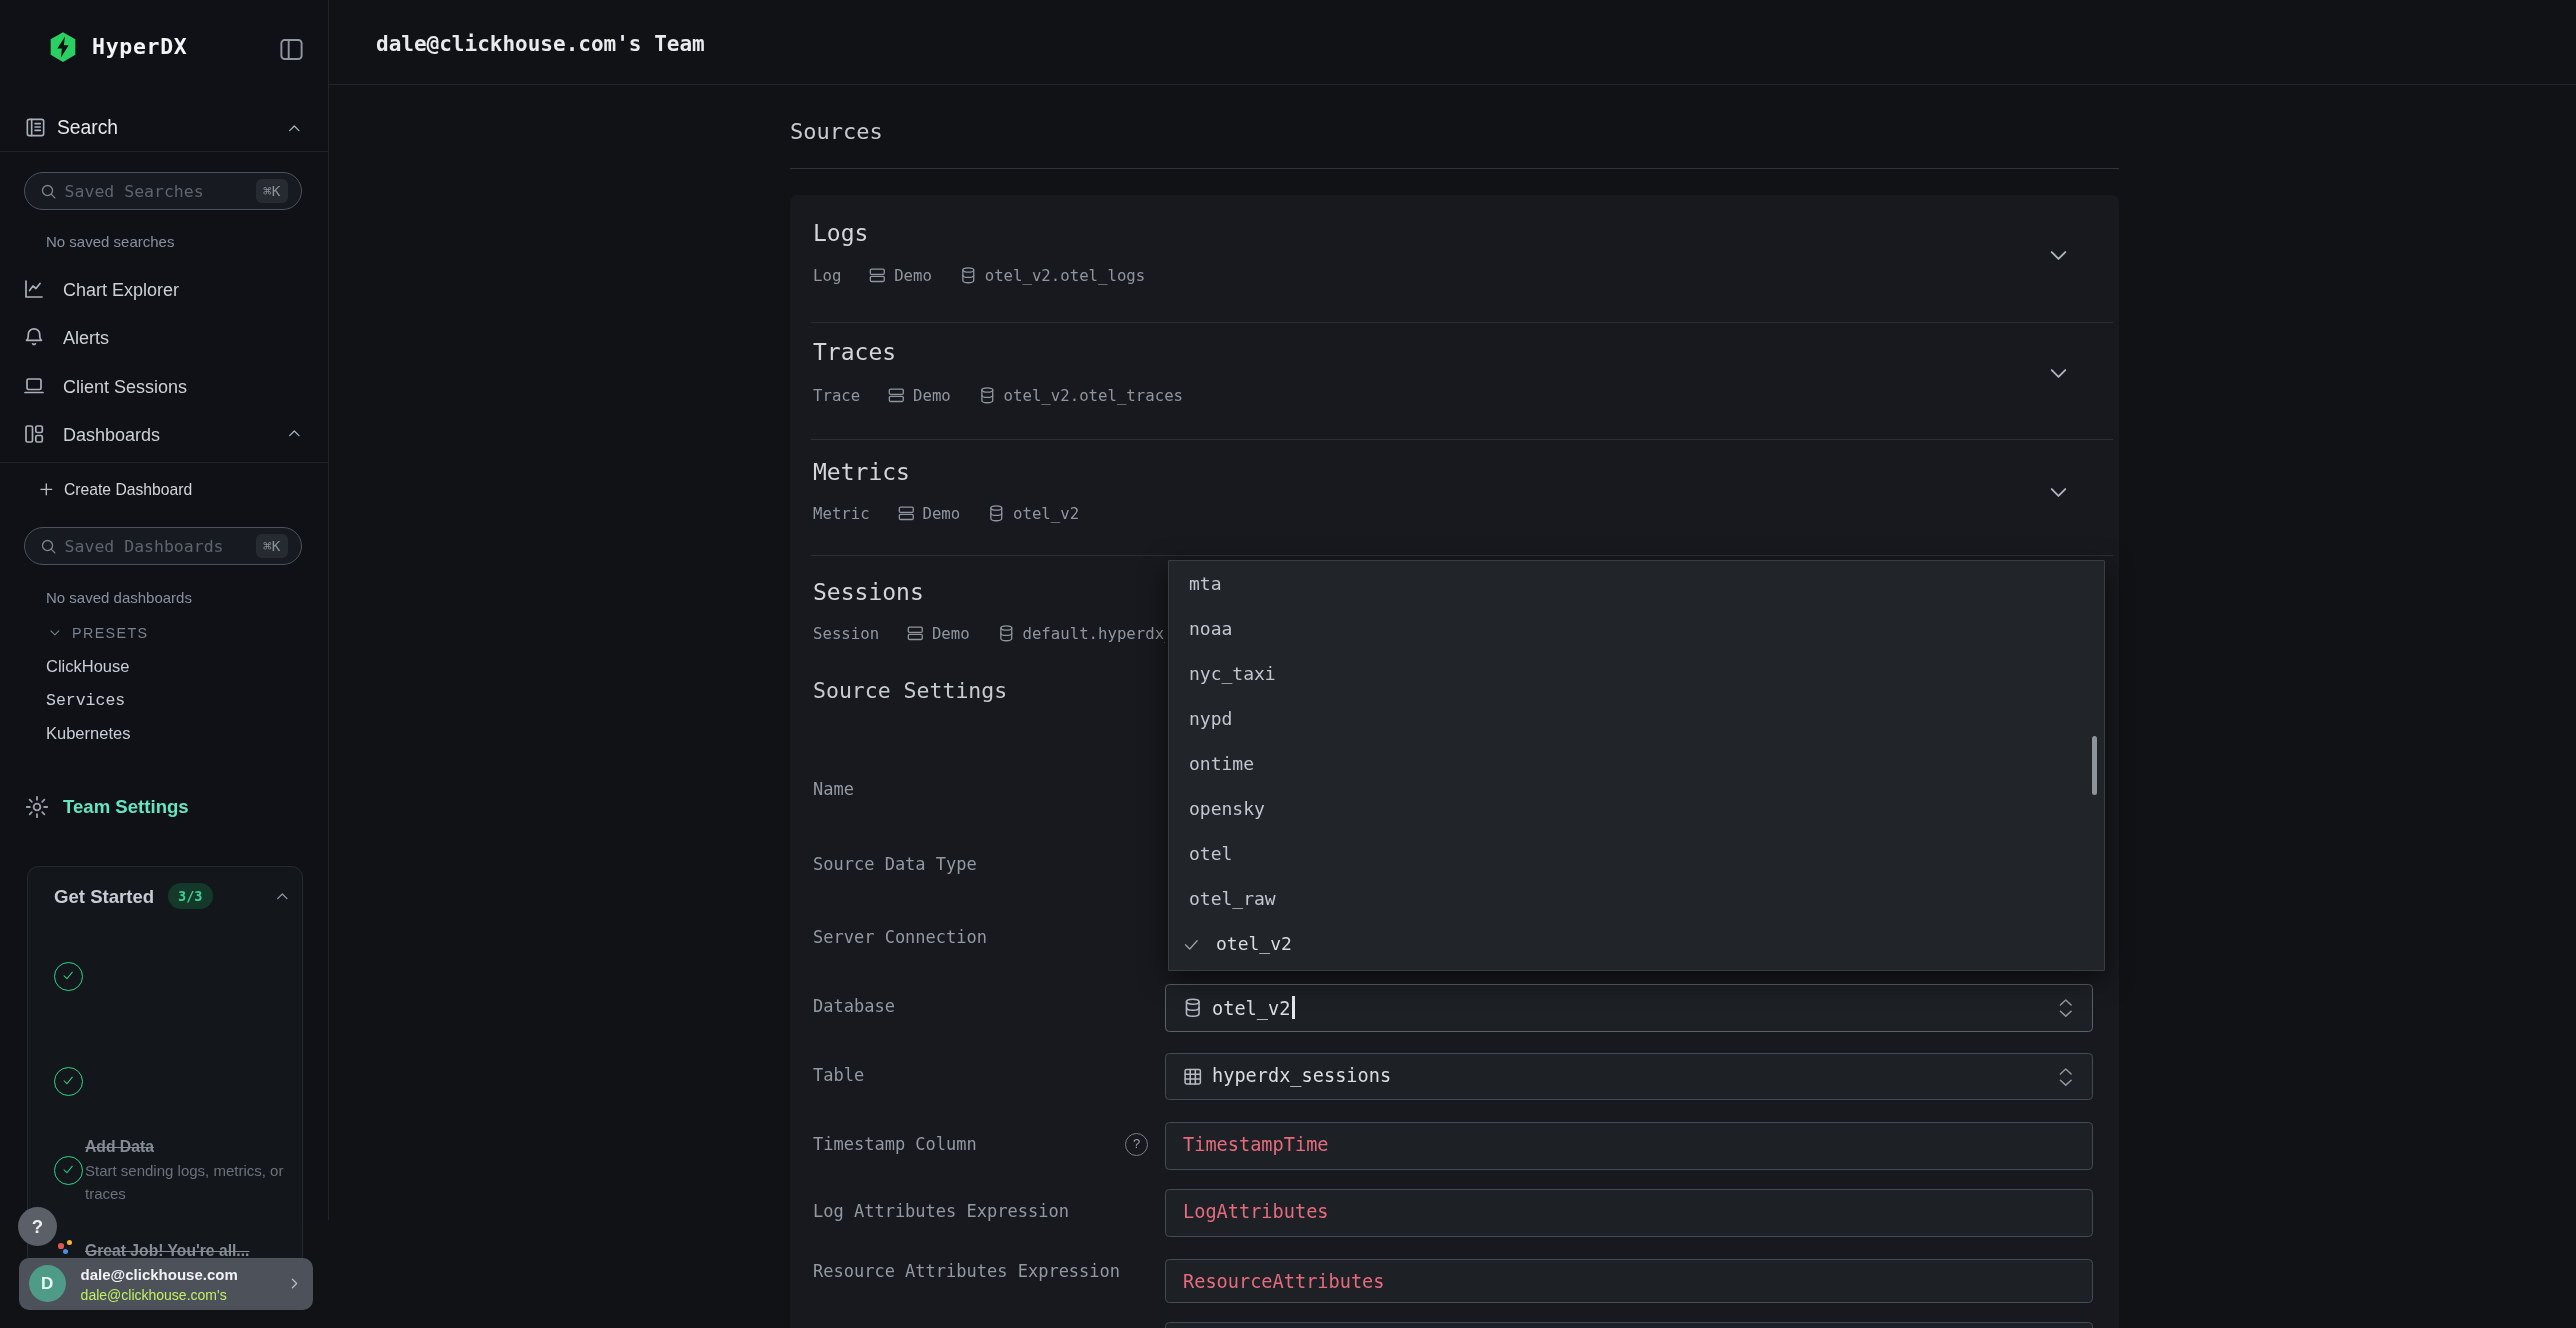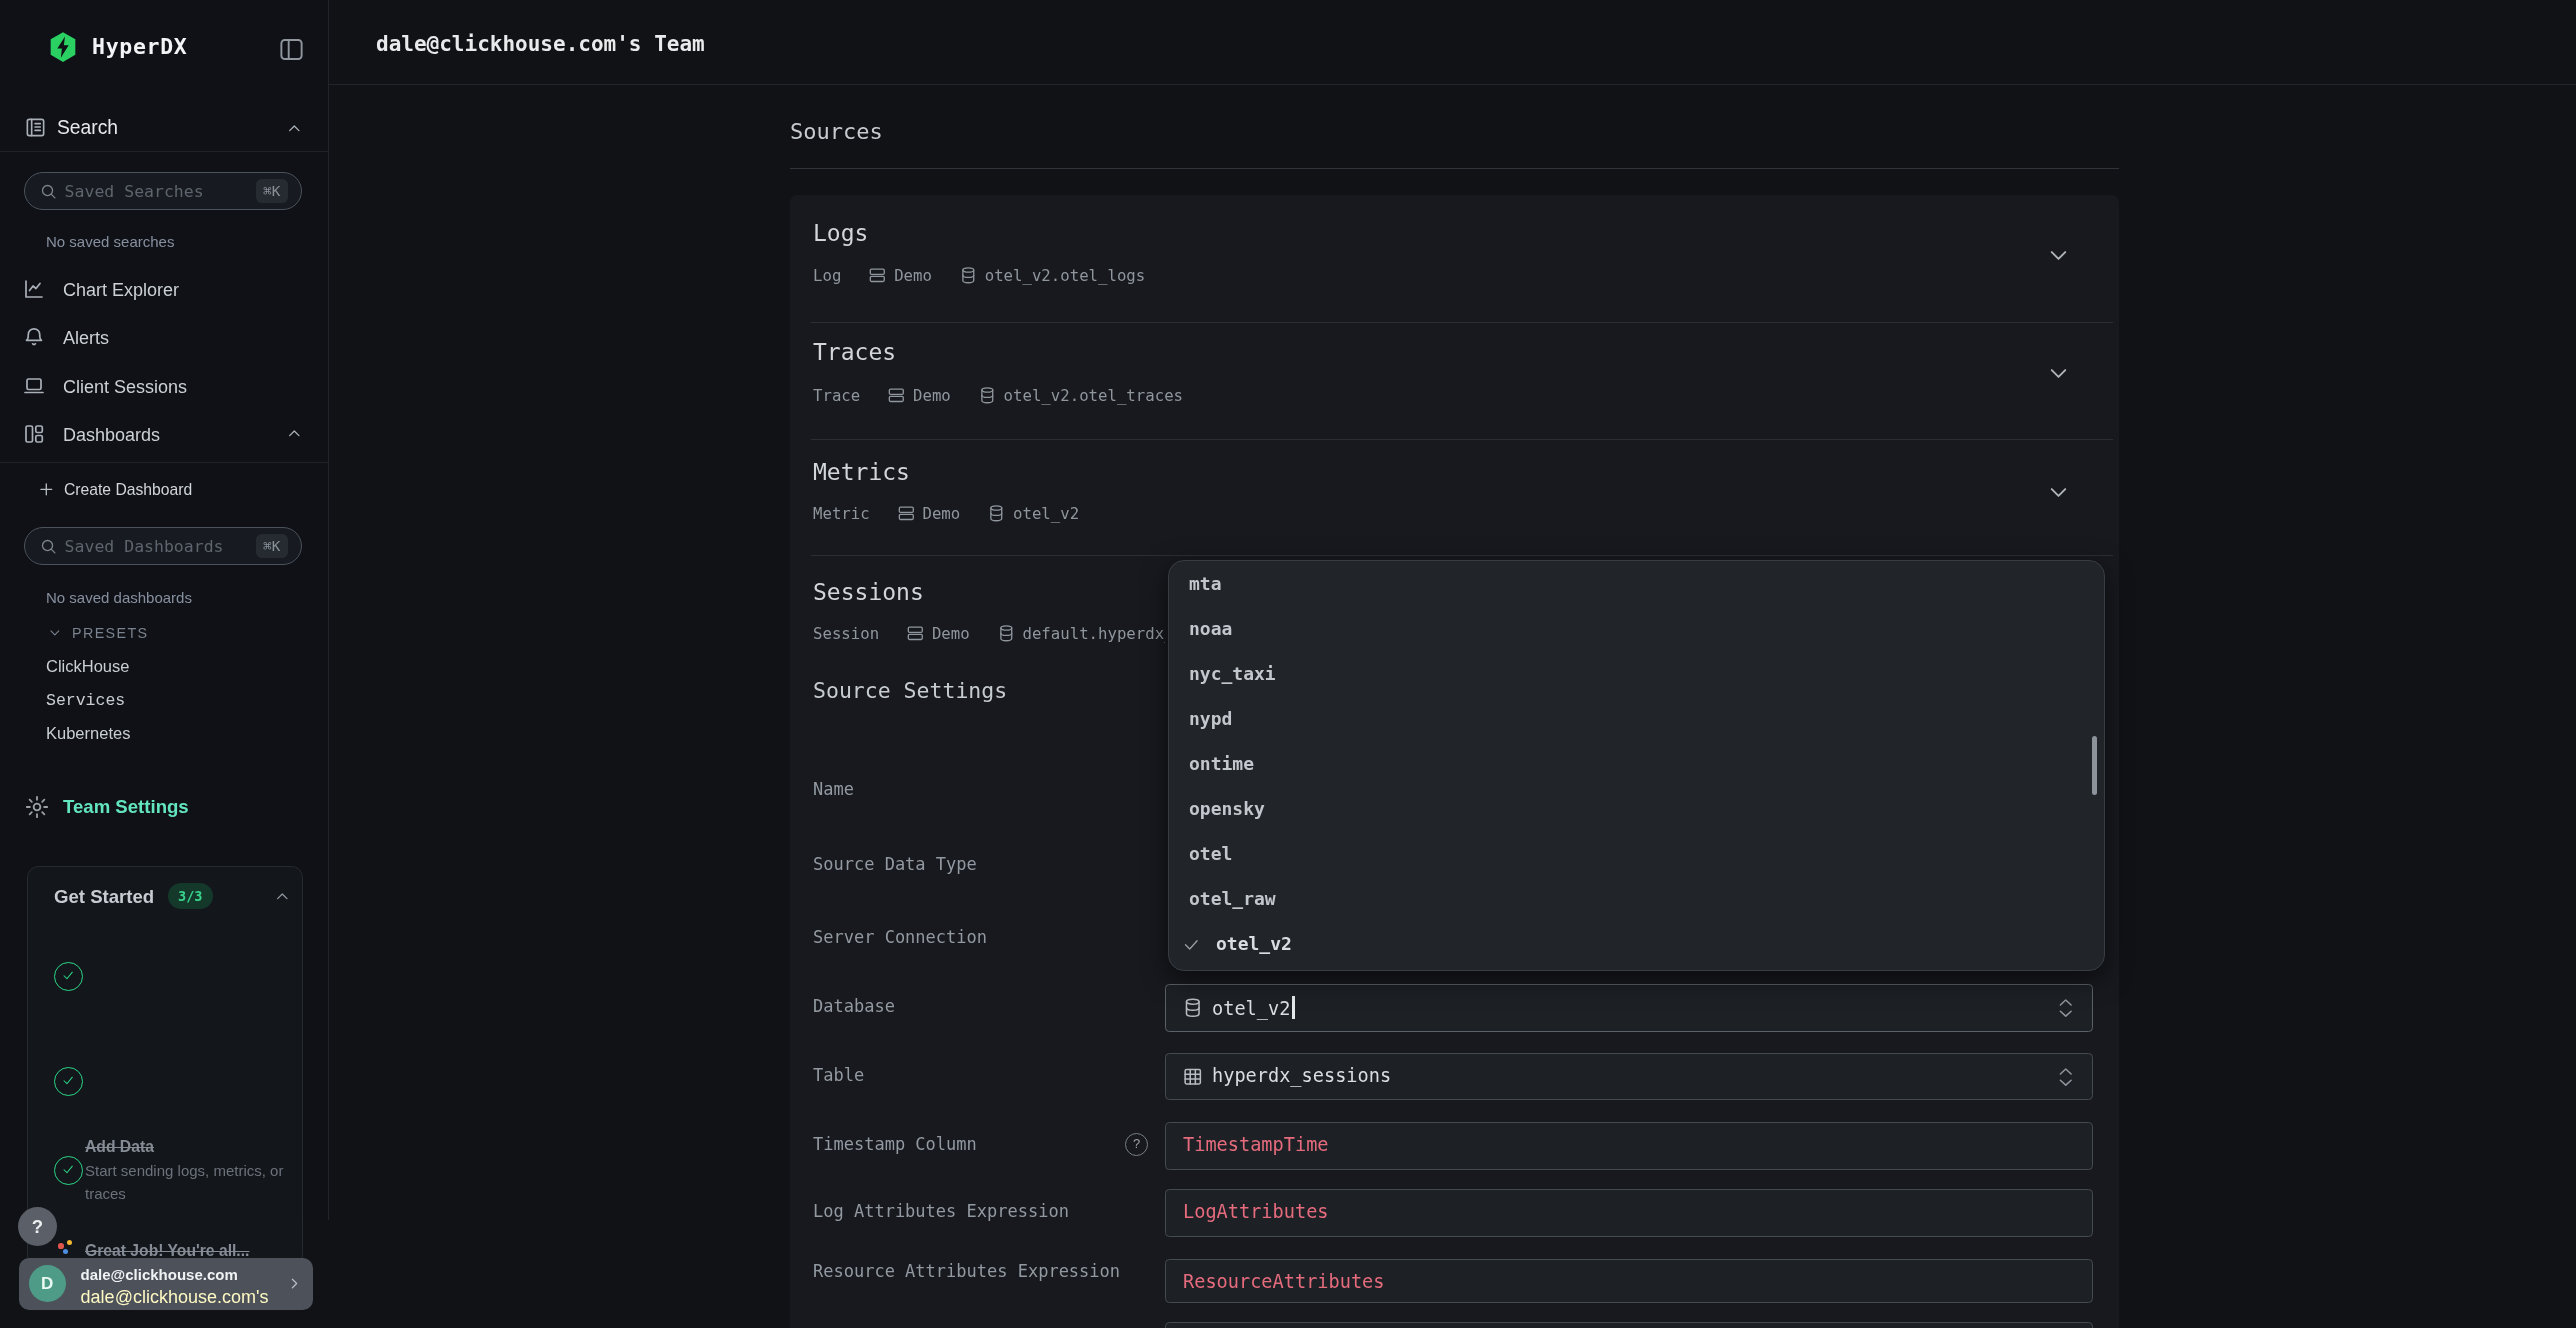--- a/index.html
+++ b/index.html
@@ -48,21 +48,21 @@
   .gs-step-title{font-size:15.7px;font-weight:bold;color:#858c95;text-decoration:line-through;line-height:24px;}
   .gs-step-desc{font-size:15px;color:#6b727b;line-height:23px;}
   .gs-step{left:57px;width:205px;}
 
   .help-btn{left:18px;top:1207px;width:39px;height:39px;border-radius:50%;background:#5a5f68;z-index:40;
             text-align:center;line-height:39px;font-size:18.6px;font-weight:bold;color:#edeef0;}
   #user-bar{left:18.6px;top:1258px;width:294px;height:52px;border-radius:10px;background:#4c515a;z-index:35;}
   .avatar{position:absolute;left:10px;top:7.2px;width:37px;height:37px;border-radius:50%;background:#4e9c88;
           text-align:center;line-height:37px;font-size:17px;font-weight:bold;color:#eafaf2;}
   .user-name{position:absolute;left:62px;top:7.9px;font-size:15px;font-weight:bold;color:#f1f2f4;}
-  .user-sub{position:absolute;left:62px;top:29px;font-size:18px;color:#fef9c3;}
+  .user-sub{position:absolute;left:62px;top:29px;font-size:14px;color:#bef264;}
   .user-chev{position:absolute;right:10px;top:17px;width:17px;height:17px;color:#b9bec6;}
 
   
   #topbar{left:329px;top:0;width:2247px;height:84px;border-bottom:1.4px solid #22262c;background:#101216;}
   .topbar-title{left:376px;top:32px;font-size:21px;font-weight:bold;color:#e8eaec;}
   .main-heading{left:790px;top:119px;font-size:22px;color:#c7cbd0;}
   .divider-main{left:790px;top:168px;width:1329px;height:1.4px;background:#30343a;}
   #card{left:790px;top:195px;width:1329px;height:1133px;background:#17191e;border-radius:7.2px 7.2px 0 0;}
   .src-title{left:813px;font-size:23px;color:#d2d6da;}
   .src-chev{left:2045px;width:27px;height:27px;color:#aeb4ba;}
@@ -80,21 +80,21 @@
   .input.focused{border-color:#5b6169;}
   .input .inico{position:absolute;left:15.7px;top:12px;width:21.5px;height:21.5px;color:#b6bcc2;}
   .input .ival{position:absolute;left:46px;top:11.4px;font-size:18.6px;color:#dadde1;}
   .input .ival-plain{position:absolute;left:17px;top:11.4px;font-size:18.6px;}
   .input .updown{position:absolute;right:15.7px;top:11.4px;width:21.5px;height:24px;color:#8f969d;}
   .red{color:#e56b7d;}
   .caret{display:inline-block;width:2.1px;height:23px;background:#e6e8ea;vertical-align:-4.3px;margin-left:2.1px;}
 
   
   #dropdown{left:1168px;top:560px;width:937px;height:411px;background:#212429;border:1.4px solid #383d44;
-            border-radius:16px;box-sizing:border-box;z-index:20;box-shadow:0 7.2px 26px rgba(0,0,0,.55);font-weight:bold;}
+            border-radius:1px;box-sizing:border-box;z-index:20;box-shadow:0 7.2px 26px rgba(0,0,0,.55);}
   .dd-item{position:relative;height:45px;line-height:45px;padding-left:20px;font-size:18px;color:#c2c7cd;}
   .dd-item.sel{padding-left:47px;color:#d9dce0;}
   .dd-check{position:absolute;left:13px;top:13.6px;width:18.6px;height:18.6px;color:#9aa0a6;}
   .dd-scroll{position:absolute;left:923px;top:175px;width:5px;height:59px;background:#8d939b;border-radius:2.9px;}
 
   .confetti{position:absolute;left:29px;top:1.4px;width:21.5px;height:21.5px;}
   .confetti i{position:absolute;border-radius:50%;}
 </style>
 </head>
 <body>

